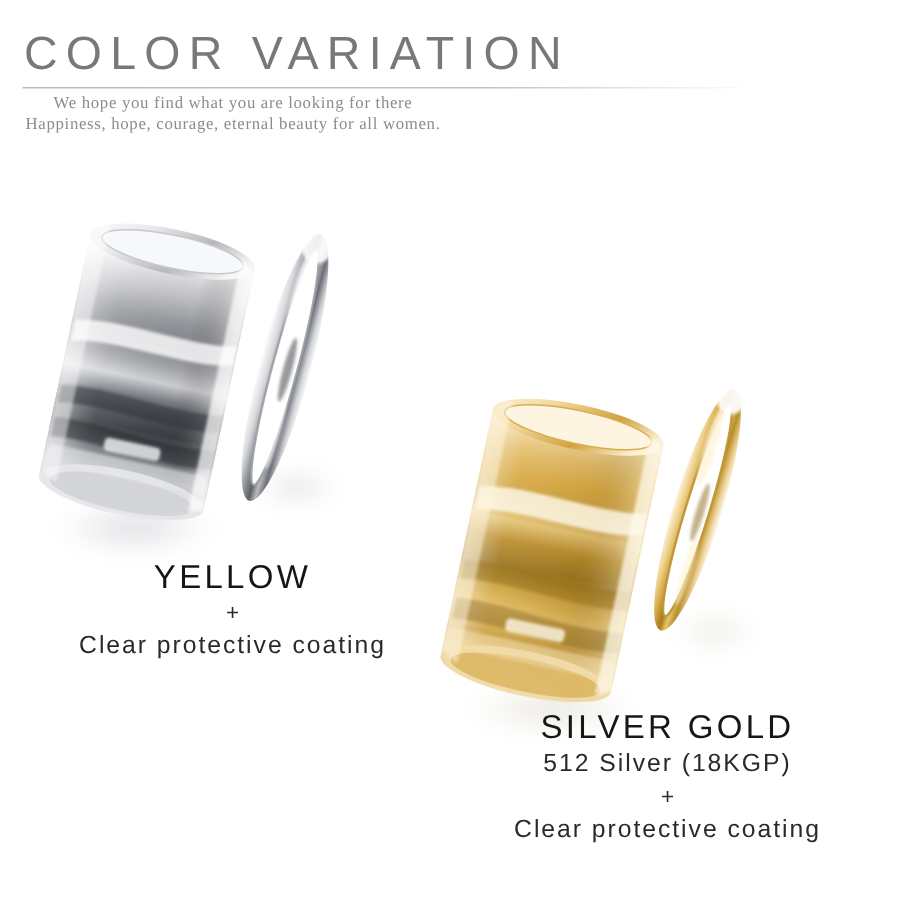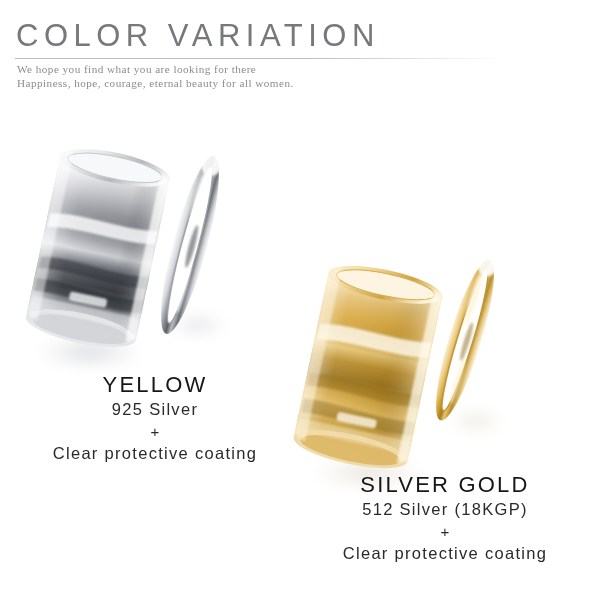--- a/index.html
+++ b/index.html
@@ -44,20 +44,21 @@
   .hdr-sub {
     position: absolute;
     left: 17px;
     top: 63px;
     font-family: "Liberation Serif", serif;
     font-size: 11.2px;
     line-height: 13.6px;
     letter-spacing: 0.45px;
     color: #8b8c8f;
     white-space: nowrap;
+    text-align: center;
   }
   .hdr-sub div { white-space: nowrap; }
 
   
   .photo {
     position: absolute;
     overflow: hidden;
   }
   .photo-silver { left: 20px;  top: 120px; width: 250px; height: 265px; }
   .photo-gold   { left: 280px; top: 235px; width: 260px; height: 270px; }
@@ -300,21 +301,20 @@
         <rect x="68" y="182" width="40" height="9" rx="3" fill="#fff8e6" opacity="0.8" filter="url(#gBlurTiny)"></rect>
         <rect x="32" y="196" width="114" height="13" rx="4" fill="#f4e0b2" opacity="0.5" filter="url(#gBlurTiny)"></rect>
         <path d="M30,54 C30,44 38,40 42,40 L42,218 C36,218 30,212 30,206 Z" fill="#fff6e0" opacity="0.5" filter="url(#gBlurTiny)"></path>
         <path d="M136,44 L146,50 L146,216 L136,220 Z" fill="#fffaec" opacity="0.72" filter="url(#gBlurTiny)"></path>
       </g>
     </svg>
   </div>
 
   <div class="cap cap-silver">
     <div class="name">YELLOW</div>
-    <div class="line">925 Silver</div>
     <div class="plus">+</div>
     <div class="line">Clear protective coating</div>
   </div>
 
   <div class="cap cap-gold">
     <div class="name">SILVER GOLD</div>
     <div class="line">512 Silver (18KGP)</div>
     <div class="plus">+</div>
     <div class="line">Clear protective coating</div>
   </div>

